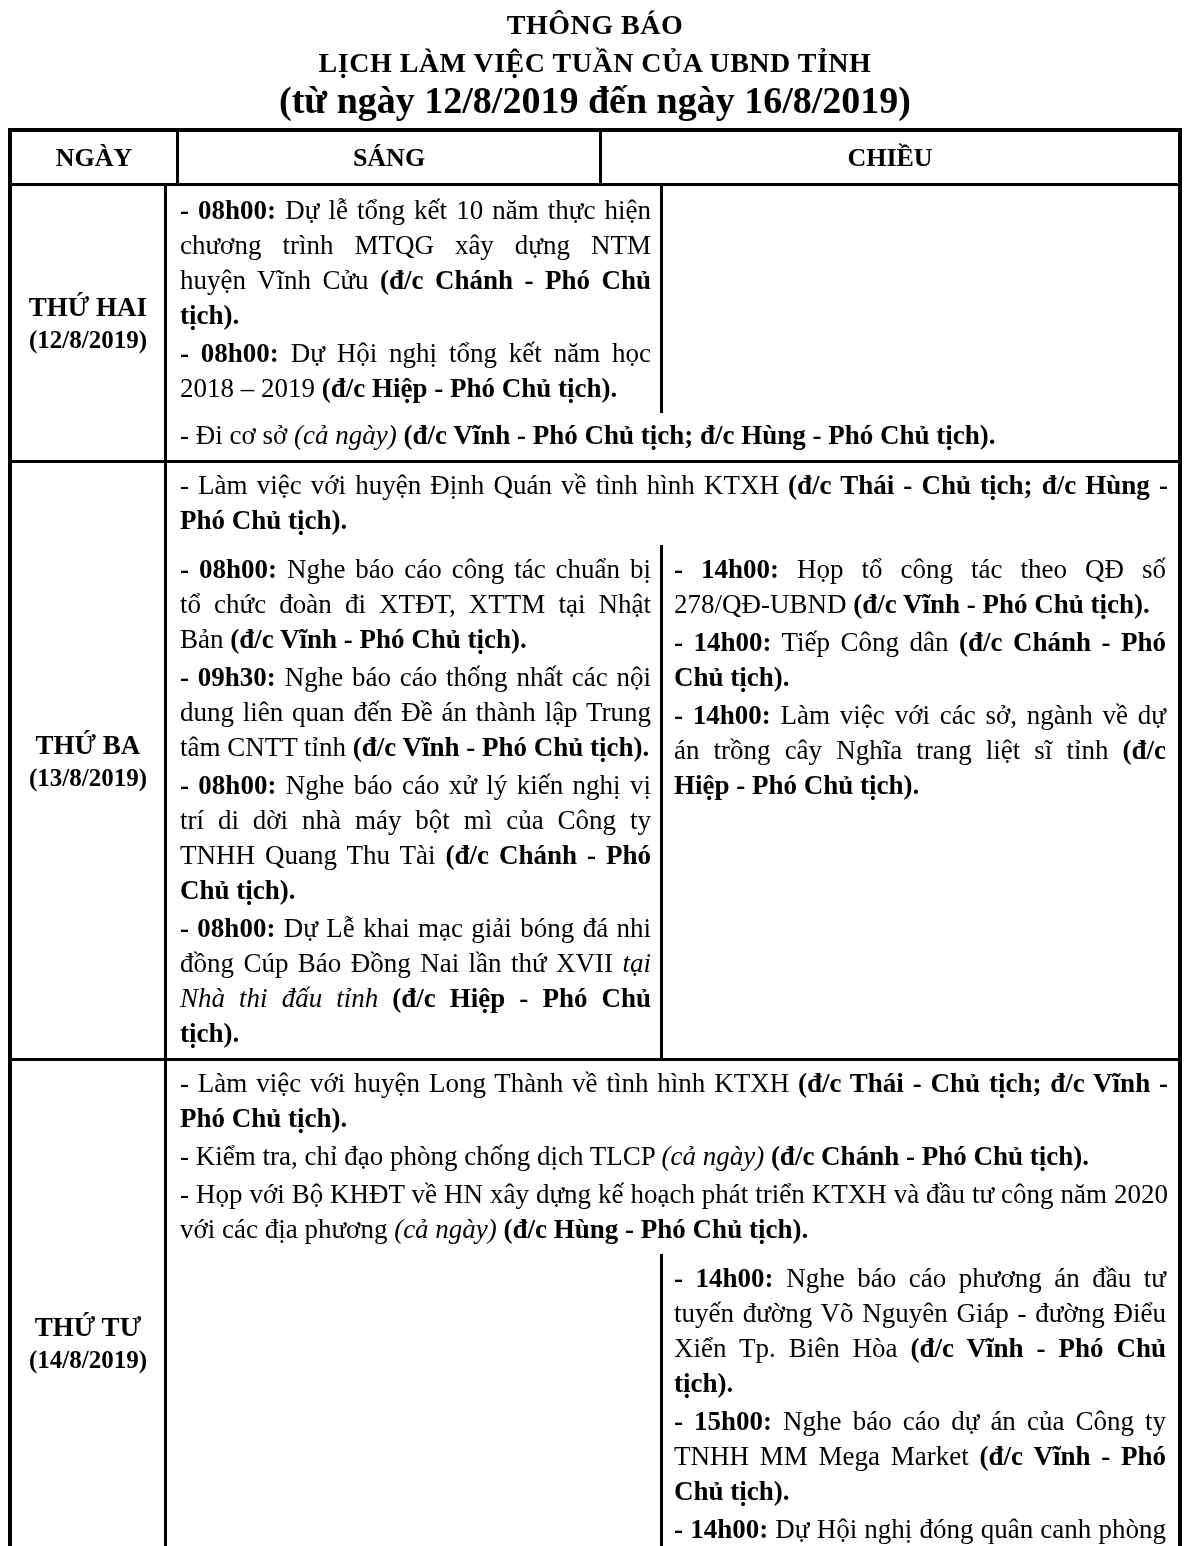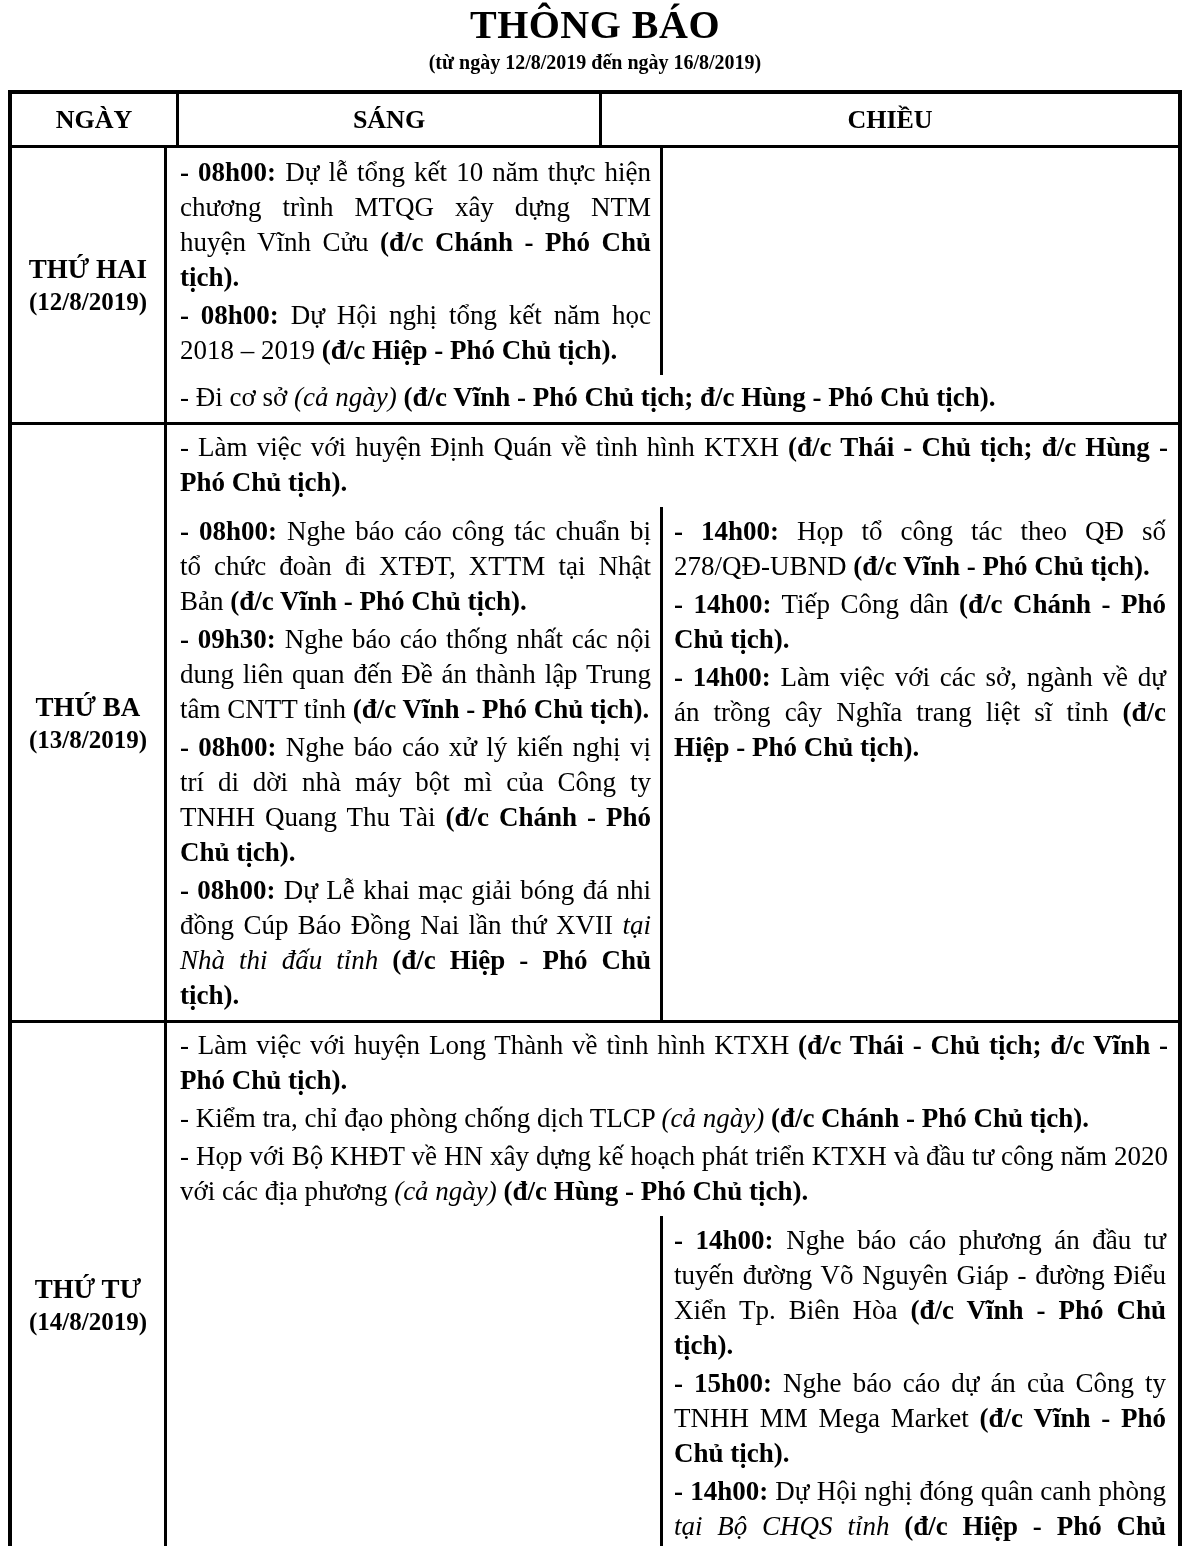--- a/index.html
+++ b/index.html
@@ -10,27 +10,27 @@
     color: #000;
   }
   .page {
     width: 1190px;
     min-height: 1546px;
     padding: 6px 8px 0 8px;
     background: #fff;
   }
   .titles { text-align: center; margin-bottom: 10px; }
   .t1 {
-    font-size: 40px;
+    font-size: 28px;
     font-weight: bold;
     line-height: 38px;
     letter-spacing: 0.5px;
   }
   .t2 {
-    font-size: 20px;
+    font-size: 38px;
     font-weight: bold;
     line-height: 36px;
   }
   .table {
     border: 4px solid #000;
     width: 1174px;
   }
   .hrow { display: flex; }
   .row { display: flex; border-top: 3px solid #000; }
   .c-day   { width: 167px; flex: none; border-right: 3px solid #000; }
@@ -71,20 +71,21 @@
   .para .b { font-weight: bold; }
   .para .i { font-style: italic; margin-top: 12px; }
 </style>
 </head>
 <body>
 
 <div class="page">
 
   <div class="titles">
     <div class="t1">THÔNG BÁO</div>
+    <div class="t1">LỊCH LÀM VIỆC TUẦN CỦA UBND TỈNH</div>
     <div class="t2">(từ ngày 12/8/2019 đến ngày 16/8/2019)</div>
   </div>
 
   <div class="table">
 
     <div class="hrow">
       <div class="hcell c-day">NGÀY</div>
       <div class="hcell c-sang">SÁNG</div>
       <div class="hcell c-chieu">CHIỀU</div>
     </div>

